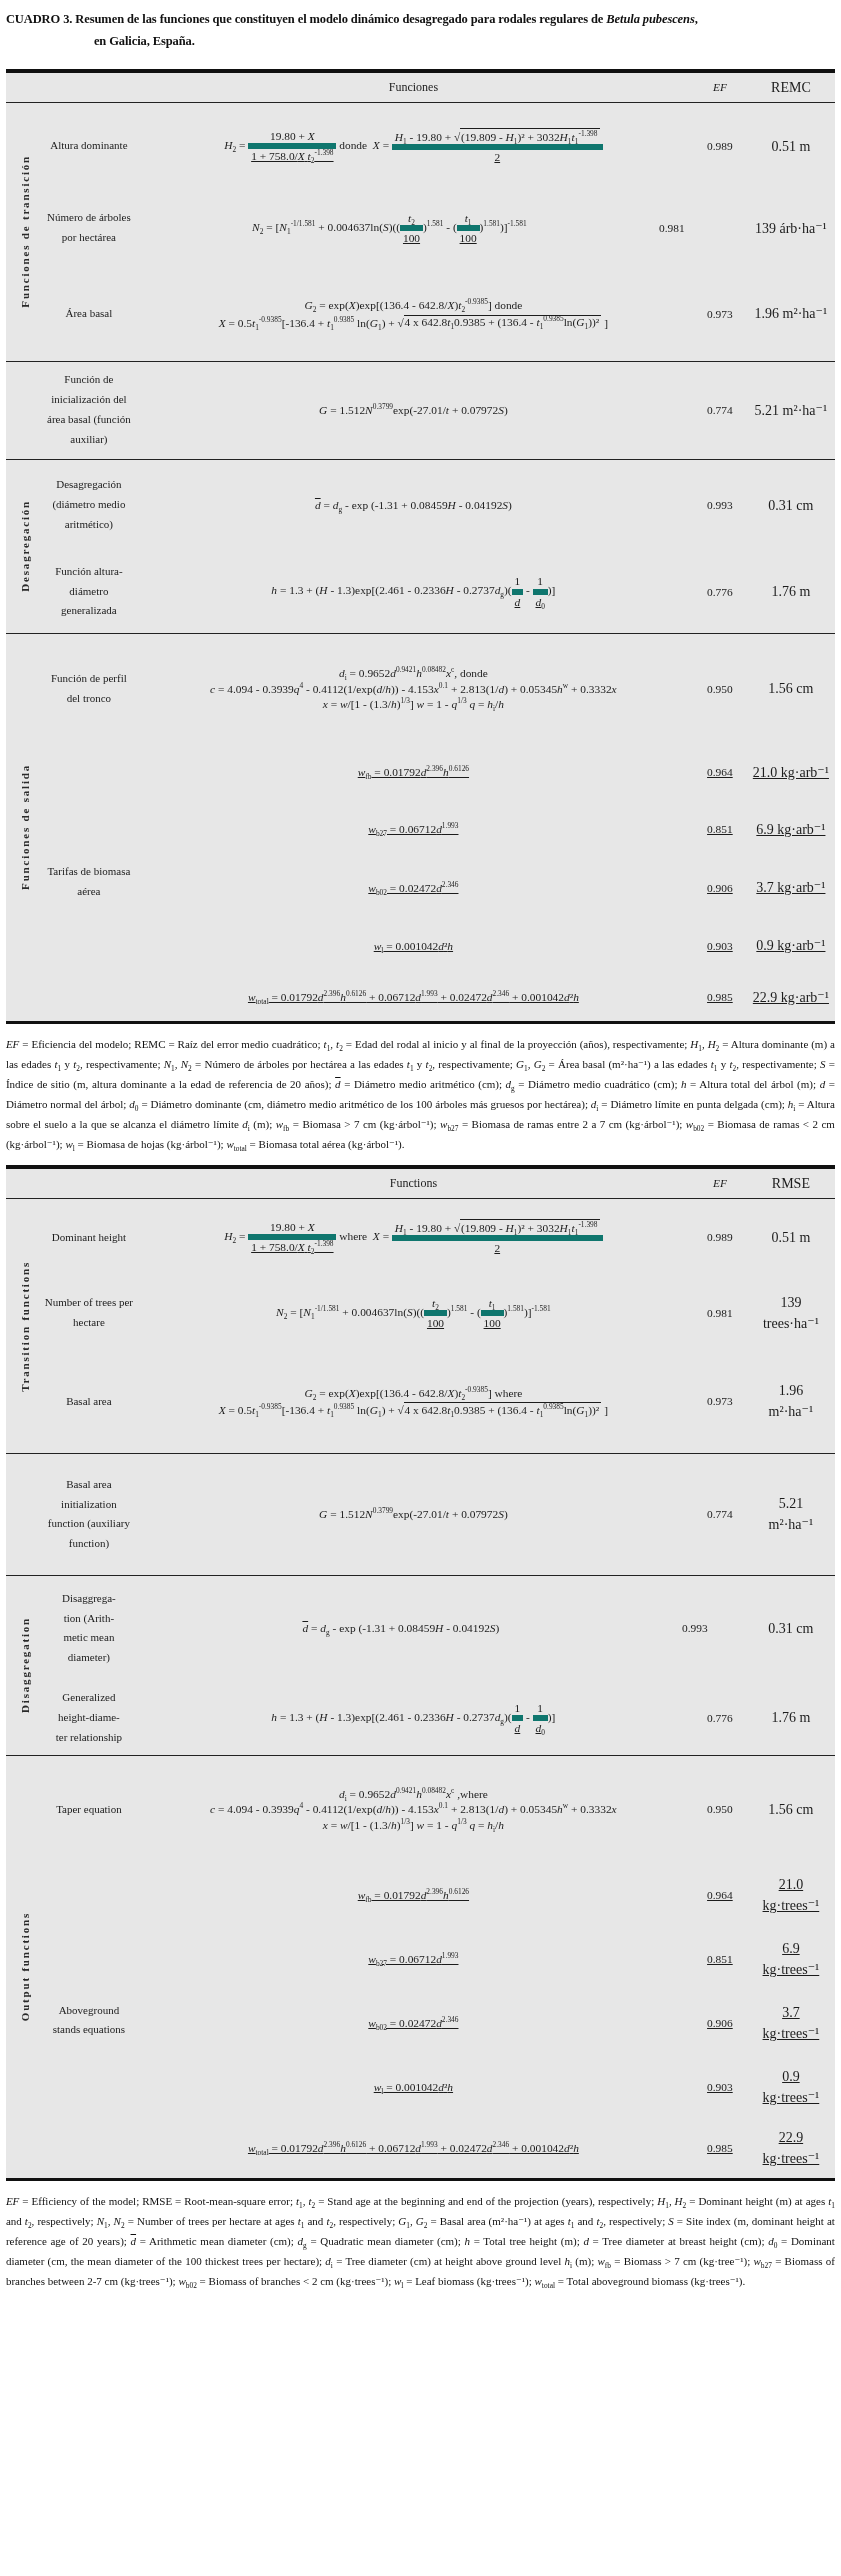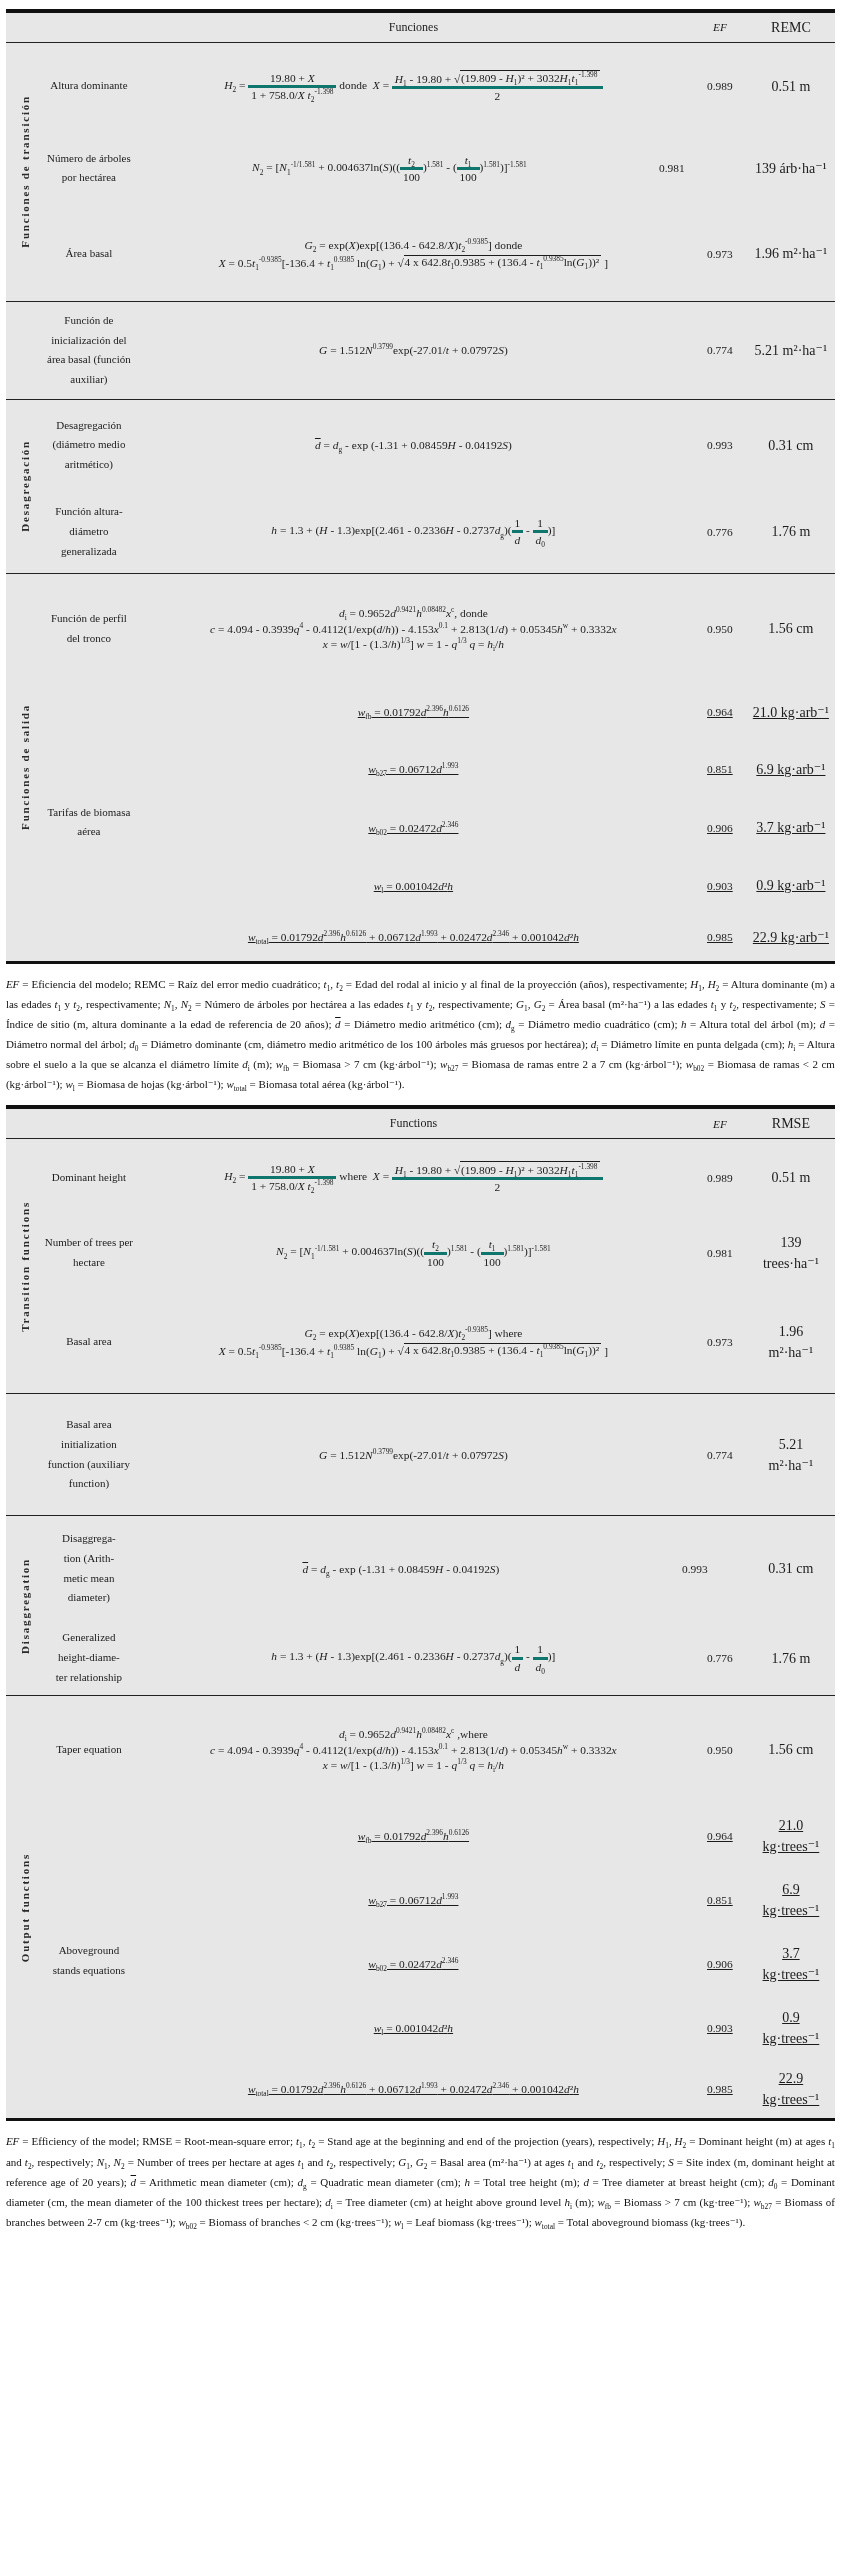--- a/index.html
+++ b/index.html
@@ -30,33 +30,37 @@
   .group .sub-rows{flex:1 1 auto;display:flex;flex-direction:column;text-decoration:underline;}
   .subrow{display:flex;align-items:center;}
   .fline{margin:3.7px 0;}
 
   
   .fcol i, .foot i{font-family:"Liberation Serif",serif;}
   sup{font-size:7.4px;vertical-align:super;line-height:0;}
   sub{font-size:7.4px;vertical-align:sub;line-height:0;}
   .frac{display:inline-block;vertical-align:middle;text-align:center;line-height:1.25;}
   .frac .num{display:block;padding:0 2.9px;}
-  .frac .den{display:block;border-top:3px solid #0f766e;padding:0 2.9px;}
+  .frac .den{display:block;border-top:6px solid #0f766e;padding:0 2.9px;text-decoration:underline;}
   .ovl{display:inline-block;border-top:1px solid #1c1c1c;padding:0.7px 2.2px 0 0.7px;text-align:center;}
   .rad{font-style:normal;}
   .bar{text-decoration:overline;}
 
   
   .foot{font-size:11px;line-height:1.82;text-align:justify;color:#111;margin-top:10.3px;}
 </style>
 </head>
 <body>
 
 <div class="page">
 
+  <div class="caption caption-es">
+    <span>CUADRO 3. Resumen de las funciones que constituyen el modelo dinámico desagregado para rodales regulares de <i>Betula pubescens</i>,</span>
+    <span class="cap2">en Galicia, España.</span>
+  </div>
 
   <section class="tbl">
     <div class="thead">
       <div class="side"></div>
       <div class="lbl"></div>
       <div class="fcol">Funciones</div>
       <div class="ef"><i>EF</i></div>
       <div class="unit">REMC</div>
     </div>
     <div class="rule"></div>

